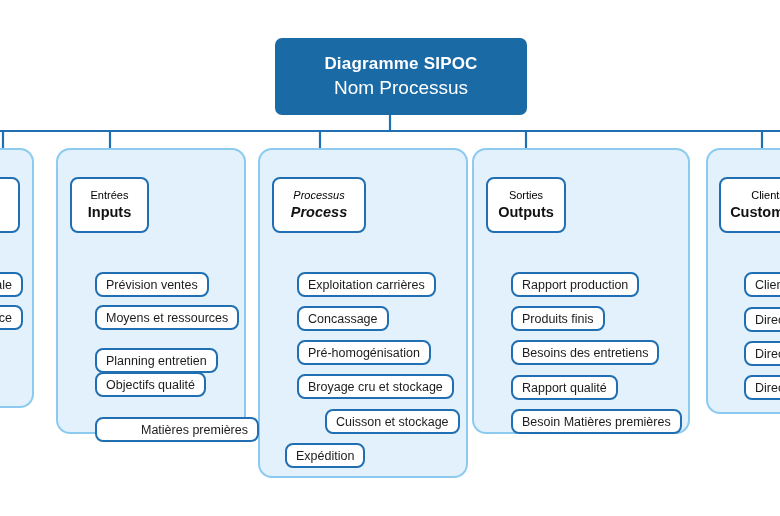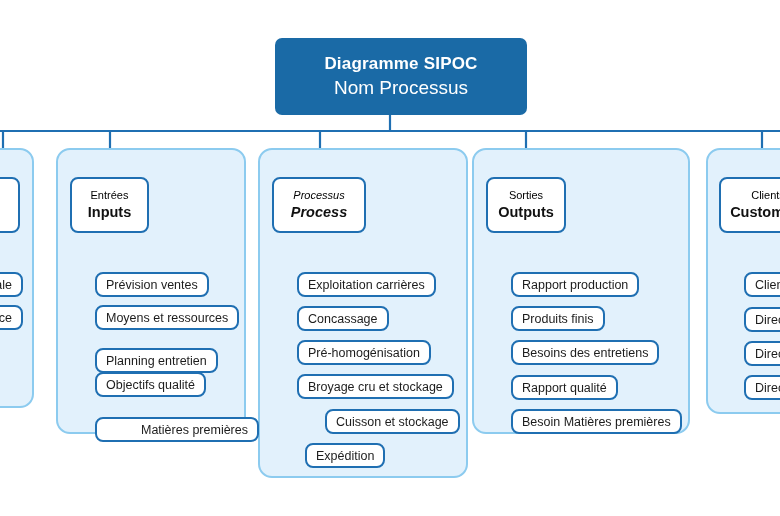--- a/index.html
+++ b/index.html
@@ -237,21 +237,21 @@
   </div>
   <div class="chip" style="left:297px; top:340px;">
     <span>Pré-homogénisation</span>
   </div>
   <div class="chip" style="left:297px; top:374px;">
     <span>Broyage cru et stockage</span>
   </div>
   <div class="chip" style="left:297px; top:409px;margin-left:28px;">
     <span>Cuisson et stockage</span>
   </div>
-  <div class="chip" style="left:305px; top:443px;">
+  <div class="chip" style="left:285px; top:443px;">
     <span>Expédition</span>
   </div>
 
   <div class="chip" style="left:511px; top:272px;">
     <span>Rapport production</span>
   </div>
   <div class="chip" style="left:511px; top:306px;">
     <span>Produits finis</span>
   </div>
   <div class="chip" style="left:511px; top:340px;">

